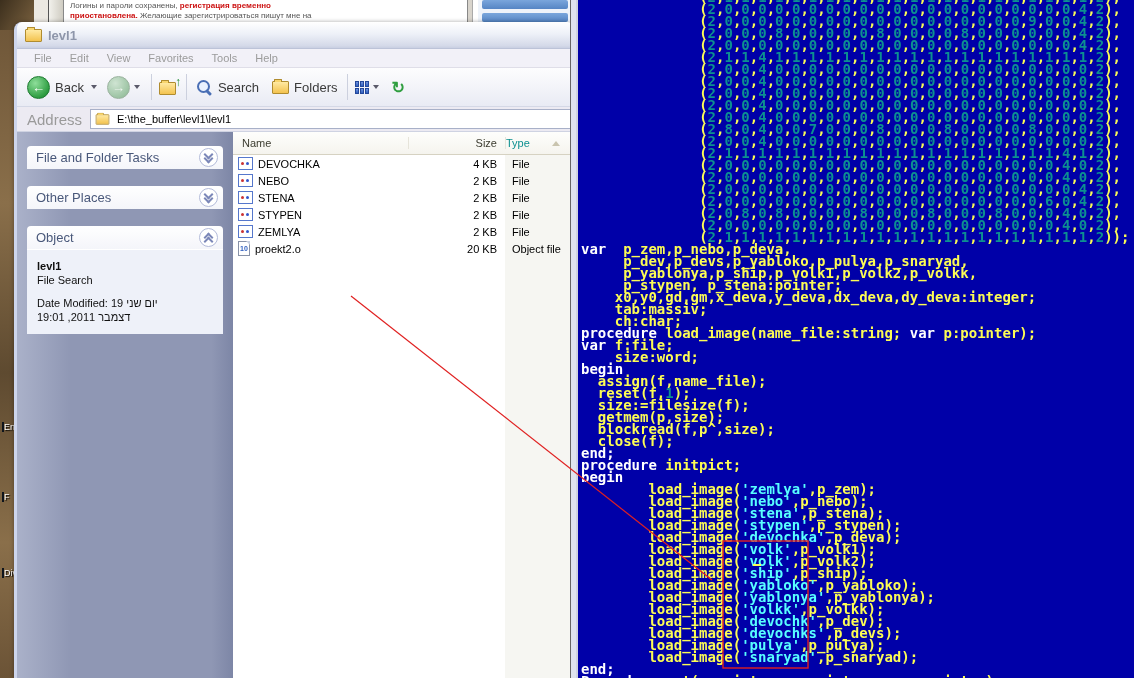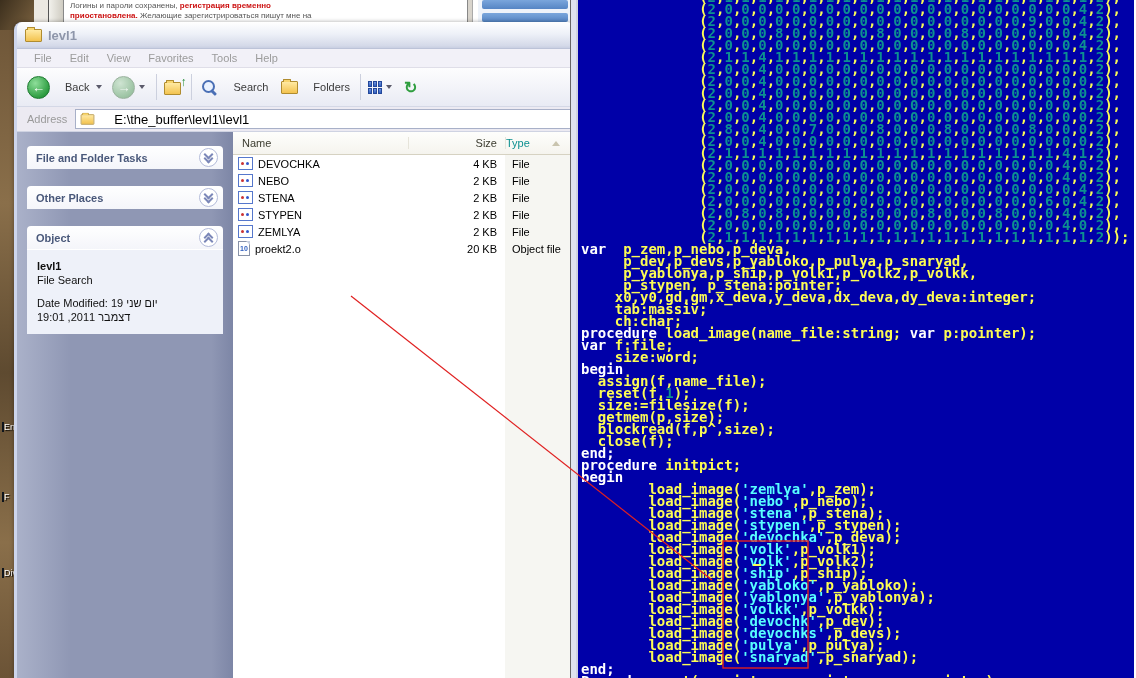--- a/index.html
+++ b/index.html
@@ -32,49 +32,49 @@
     background:linear-gradient(180deg,#ffffff,#eef1f8 45%,#d5dae9 90%,#c9cfe2);border-bottom:1px solid #bcc3d8}
   .titletext{font-size:13px;font-weight:bold;color:#8e96aa;margin-left:6px}
   .menubar{height:18px;background:#f2f1f8;border-bottom:1px solid #dfdee8;display:flex;align-items:center;padding-left:8px}
   .menubar span{font-size:11px;color:#9b9b9b;padding:0 9px}
   .toolbar{height:38px;background:linear-gradient(180deg,#fdfdfe,#e9ebf4);border-bottom:1px solid #d4d8e6;
     display:flex;align-items:center;padding-left:10px}
   .nav{width:21px;height:21px;border-radius:50%;display:flex;align-items:center;justify-content:center;
     background:radial-gradient(circle at 35% 30%,#8ede9a,#2f9e42 70%,#1d7a30);border:1px solid #1d7a30;
     color:#fff;font-size:13px;font-weight:bold}
   .nav.dis{background:radial-gradient(circle at 35% 30%,#cfe4d2,#9dc4a4 70%,#8bb092);border-color:#9ab29e;color:#eef5ef}
-  .tlabel{font-size:11px;color:#3a3a3a;margin:0 3px 0 15px}
+  .tlabel{font-size:13px;color:#3a3a3a;margin:0 3px 0 5px}
   .dda{width:0;height:0;border-left:3px solid transparent;border-right:3px solid transparent;border-top:4px solid #5a5a6a;margin:0 4px}
   .tsep{width:1px;height:26px;background:#ccd0de;margin:0 7px}
   .fold{width:15px;height:11px;background:linear-gradient(#ffe9a2,#f3c34f);border:1px solid #b08c2f;
     border-radius:1px;position:relative;flex:none}
   .fold::before{content:"";position:absolute;top:-3px;left:1px;width:6px;height:2px;background:#f8d56e;
     border:1px solid #b08c2f;border-bottom:none;border-radius:1px 1px 0 0}
   .upwrap{position:relative;width:20px;height:16px}
   .upwrap .fold{position:absolute;left:0;bottom:0}
   .uparr{position:absolute;right:-2px;top:-4px;color:#1f8a31;font-size:12px;font-weight:bold;text-shadow:0 0 1px #fff}
   .mag{position:relative;width:17px;height:17px;margin-left:2px}
   .mag::before{content:"";position:absolute;left:1px;top:1px;width:9px;height:9px;border:2.5px solid #4a6fb5;border-radius:50%;background:#eaf2ff}
   .mag::after{content:"";position:absolute;left:11px;top:10px;width:3px;height:7px;background:#4a6fb5;transform:rotate(-45deg);border-radius:1px}
   .views{display:grid;grid-template-columns:4px 4px 4px;grid-template-rows:6px 6px;gap:1px}
   .views i{background:linear-gradient(#6f93dd,#2f5fc0);border:1px solid #23479a}
   .refresh{color:#2f9e3f;font-size:16px;font-weight:bold;margin-left:8px}
   .addressbar{height:24px;background:#eceaf2;border-bottom:1px solid #cfd3e2;display:flex;align-items:center;padding:0 0 0 10px}
-  .addrlabel{font-size:11px;color:#9a9a9a;margin-right:8px}
+  .addrlabel{font-size:15px;color:#9a9a9a;margin-right:8px}
   .addrfield{flex:1;height:18px;margin-right:0;background:#fff;border:1px solid #a8b0c8;display:flex;align-items:center;padding-left:3px}
   .addrfield .fold{transform:scale(.8)}
-  .addrtext{border:none;outline:none;font-size:13px;font-family:"Liberation Sans",sans-serif;color:#000;flex:1;margin-left:16px;background:transparent}
+  .addrtext{border:none;outline:none;font-size:11px;font-family:"Liberation Sans",sans-serif;color:#000;flex:1;margin-left:4px;background:transparent}
   .content{display:flex;height:550px}
   
   .sidepane{width:216px;flex:none;background:linear-gradient(90deg,#aab1c9,#8f97b4 25%,#8f97b4 90%,#7d86a6);
     padding:14px 10px 0 10px;box-sizing:border-box}
   .panel{margin-bottom:17px}
   .panel-h{height:23px;border-radius:4px 4px 0 0;background:linear-gradient(180deg,#ffffff,#f4f5fa);
     display:flex;align-items:center;justify-content:space-between;padding:0 5px 0 9px}
-  .panel-h .pt{font-size:11px;font-weight:bold;color:#49587a}
+  .panel-h .pt{font-size:13px;font-weight:normal;color:#49587a}
   .chbtn{width:17px;height:17px;border-radius:50%;background:#fff;border:1px solid #b3bbda;
     display:flex;flex-direction:column;align-items:center;justify-content:center}
   .ch{width:5px;height:5px;border-right:2px solid #7b87b8;border-bottom:2px solid #7b87b8;flex:none}
   .ch.down{transform:rotate(45deg);margin-top:-3px}
   .ch.up{transform:rotate(-135deg);margin-bottom:-3px}
   .panel-b{background:#eef1f9;border-top:1px solid #fff;padding:9px 10px 10px 10px;font-size:11px;color:#111;line-height:14px}
   .dname{font-weight:bold}
   .dmod{margin-top:9px}
   
   .filelist{flex:1;background:#fff;position:relative;font-size:11px;overflow:hidden}

